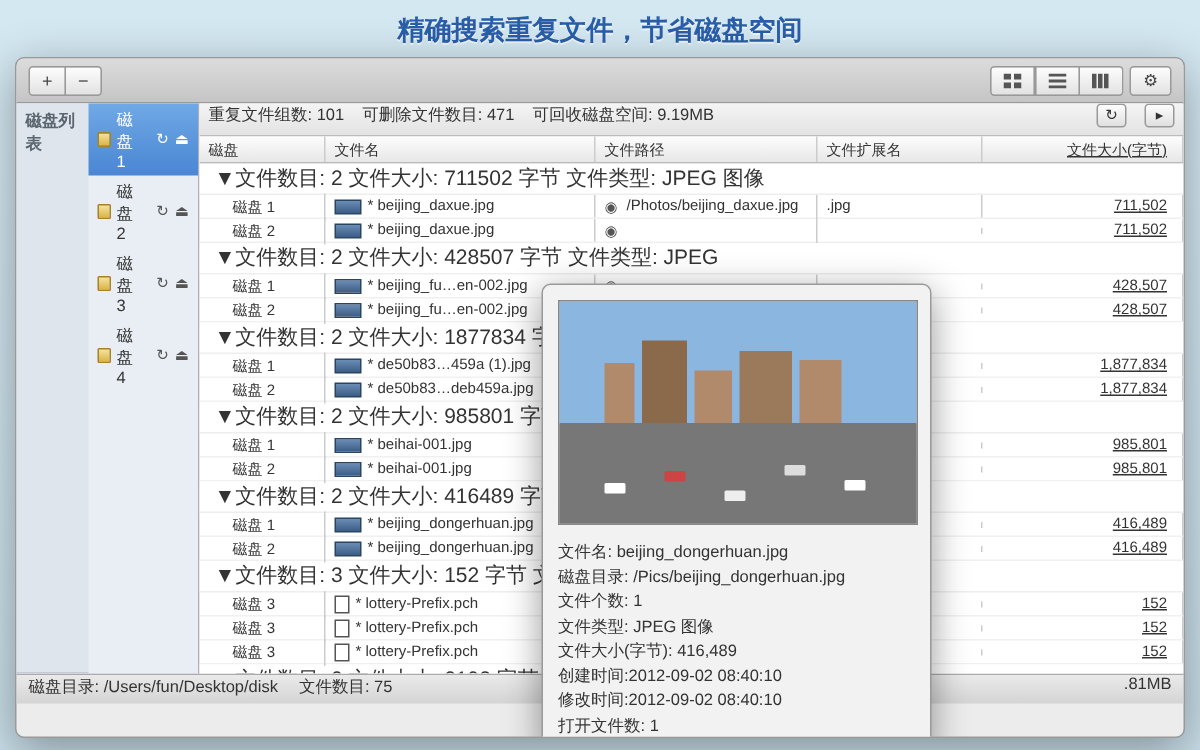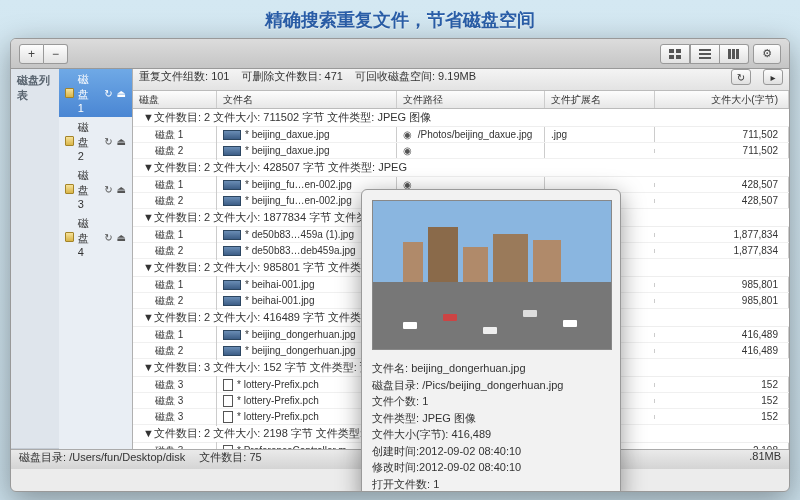--- a/index.html
+++ b/index.html
@@ -26,23 +26,23 @@
 .disk-ico { width:14px; height:10px; background:linear-gradient(#f7e29a,#d9b548); border:1px solid #a48428; border-radius:1px; }
 .sb-spacer{flex:1;}
 .refresh,.eject{ font-size:10px; cursor:pointer; color:#555;}
 .sb-item.sel .refresh,.sb-item.sel .eject{color:#fff;}
 .main { flex:1; display:flex; flex-direction:column; background:#fff; overflow:hidden; }
 .infobar { height:22px; background:linear-gradient(#f4f4f4,#e3e3e3); border-bottom:1px solid #bbb; display:flex; padding:0 6px; gap:12px; color:#333; }
 .infobar .mini-btn { width:20px; height:16px; background:linear-gradient(#fdfdfd,#e0e0e0); border:1px solid #999; border-radius:3px; display:flex; align-items:center; justify-content:center; font-size:10px;}
 .ib-spacer{flex:1;}
 .cols { height:18px; background:linear-gradient(#fdfdfd,#e7e7e7); border-bottom:1px solid #bbb; display:flex; }
 .col { border-right:1px solid #ccc; padding:2px 6px; color:#333; font-size:10px; display:flex; align-items:center; }
-.c0{width:84px;} .c1{width:180px;} .c2{width:148px;} .c3{width:110px;} .c4{flex:1; text-align:left; justify-content:flex-end;}
+.c0{width:84px;} .c1{width:180px;} .c2{width:148px;} .c3{width:110px;} .c4{flex:1; text-align:left; justify-content:flex-end;text-decoration:underline;}
 .rows { flex:1; overflow:hidden; }
-.grp { background:#fff; border-bottom:1px solid #eee; padding:1px 4px 1px 10px; color:#333; display:flex; gap:10px; font-size:11px;}
+.grp { background:#fff; border-bottom:1px solid #eee; padding:1px 4px 1px 10px; color:#333; display:flex; gap:10px; font-size:14px;}
 .row { display:flex; border-bottom:1px solid #f0f0f0; height:16px; align-items:center; }
 .row .c0{padding-left:22px;} 
 .thumb{width:18px;height:10px;background:linear-gradient(#6a8db5,#3c5d86);border:1px solid #2b4560; margin-right:4px;}
 .doc{width:10px;height:12px;background:#fff;border:1px solid #555;margin-right:4px;}
 .eye{color:#555;margin-right:6px;font-size:10px;}
 .c4{padding-right:10px;}
 .status { height:20px; background:linear-gradient(#eaeaea,#d4d4d4); border-top:1px solid #aaa; display:flex; align-items:flex-start; padding:0 8px; gap:14px; color:#333; font-size:10px;}
 .popover { position:absolute; left:350px; top:150px; width:260px; background:#f2f2f2; border:1px solid #999; border-radius:6px; box-shadow:0 6px 24px rgba(0,0,0,.4); padding:10px; }
 .pop-img { width:240px; height:150px; background:linear-gradient(#8ab6e0 0%,#8ab6e0 55%,#6a6a6a 55%,#555 100%); border:1px solid #888; position:relative; overflow:hidden;}
 .bldg{position:absolute;bottom:45%;background:#b08a6a;} 

